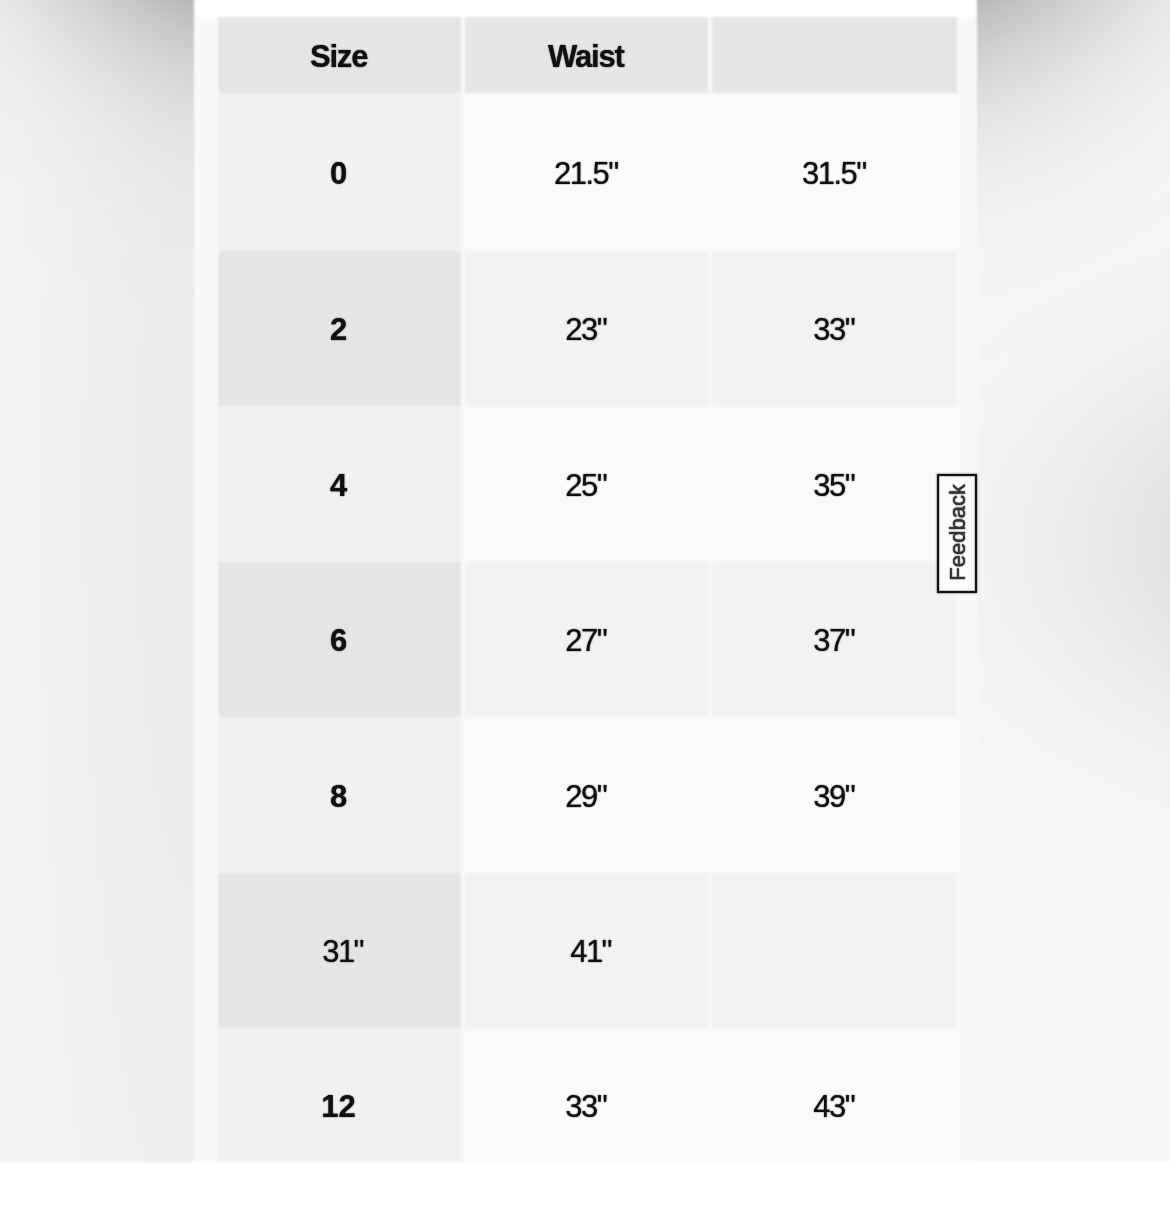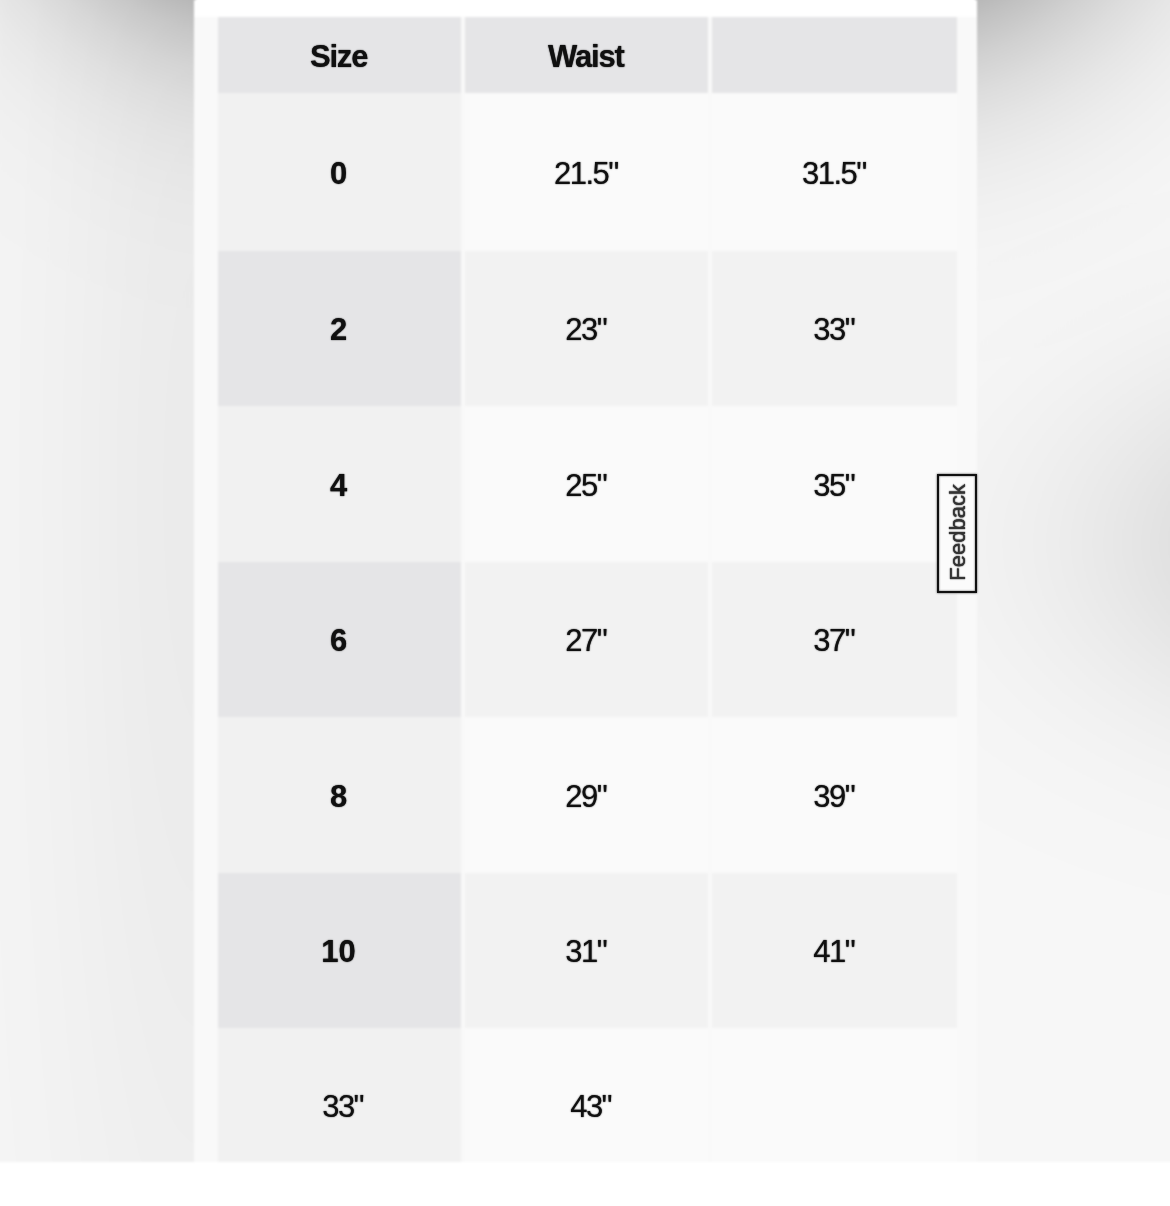--- a/index.html
+++ b/index.html
@@ -323,33 +323,33 @@
                 <div class="gap"></div>
                 <div class="cell c1">
                   <span class="v">29"</span>
                 </div>
                 <div class="gap"></div>
                 <div class="cell c2">
                   <span class="v">39"</span>
                 </div>
               </div>
               <div class="trow brow h5 dark">
-                <div class="cell c0">
-                  <span class="v">10</span>
-                </div>
                 <div class="gap"></div>
                 <div class="cell c1">
                   <span class="v">31"</span>
                 </div>
                 <div class="gap"></div>
                 <div class="cell c2">
                   <span class="v">41"</span>
                 </div>
               </div>
               <div class="trow brow h6 light">
+                <div class="cell c0">
+                  <span class="v">12</span>
+                </div>
                 <div class="gap"></div>
                 <div class="cell c1">
                   <span class="v">33"</span>
                 </div>
                 <div class="gap"></div>
                 <div class="cell c2">
                   <span class="v">43"</span>
                 </div>
               </div>
             </div>

